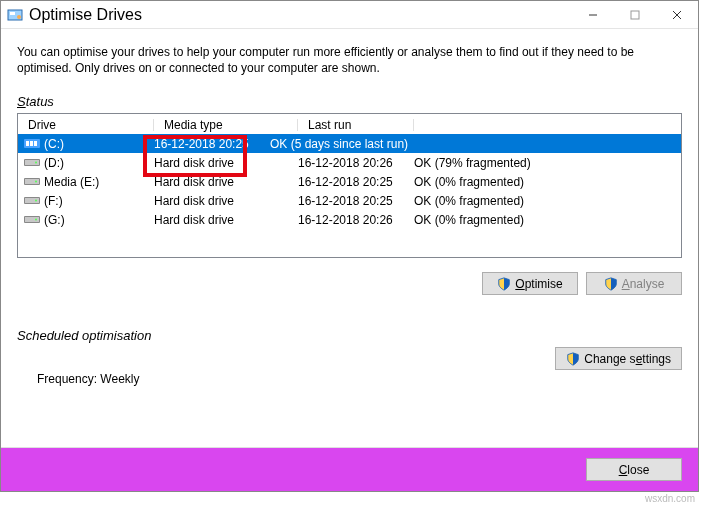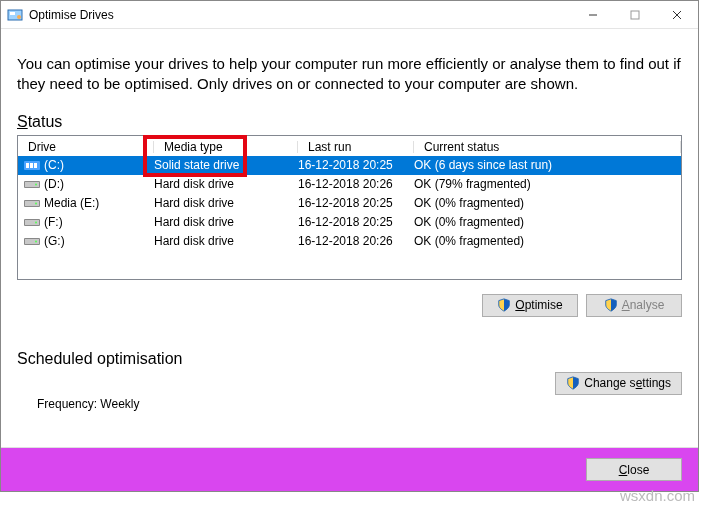--- a/index.html
+++ b/index.html
@@ -1,25 +1,25 @@
 <!DOCTYPE html>
 <html><head>
 <meta charset="utf-8">
 <style>
 * { box-sizing: border-box; font-family: "Segoe UI", Tahoma, sans-serif; }
 body { margin: 0; background: #fff; font-size: 12px; color: #000; width: 701px; height: 506px; overflow: hidden; }
 .window { border: 1px solid #888; width: 699px; height: 492px; position: relative; background: #fff; }
 .titlebar { height: 28px; display: flex; align-items: center; padding: 0 0 0 6px; border-bottom: 1px solid #e5e5e5; }
-.titlebar .title { flex: 1; font-size: 12px; }
+.titlebar .title { flex: 1; font-size: 16px; }
 .app-icon { width: 16px; height: 16px; margin-right: 6px; display: inline-block; }
 .win-btns { display: flex; }
 .win-btn { width: 42px; height: 28px; display: flex; align-items: center; justify-content: center; color: #333; }
 .content { padding: 10px 16px 16px 16px; }
-.desc { font-size: 15px; color: #000; margin: 15px 0 18px 0; line-height: 1.35; }
-.section-label { font-size: 16px; margin-bottom: 4px; display: inline-block; }
+.desc { font-size: 12px; color: #000; margin: 5px 0 18px 0; line-height: 1.35; }
+.section-label { font-size: 13px; margin-bottom: 4px; display: inline-block; font-style: italic; }
 .table-box { border: 1px solid #828790; width: 100%; height: 145px; overflow: hidden; }
 .thead { display: flex; font-size: 12px; color: #000; height: 20px; align-items: flex-end; }
 .thead .th { padding: 2px 10px; position: relative; }
 .thead .th::after { content: ""; position: absolute; right: 0; top: 3px; bottom: 3px; width: 1px; background: #e0e0e0; }
 .th-drive { width: 136px; }
 .th-media { width: 144px; }
 .th-last { width: 116px; }
 .th-status { flex: 1; }
 .row { display: flex; height: 19px; align-items: center; font-size: 12px; padding-left: 6px; }
 .row .cell { white-space: nowrap; overflow: hidden; }
@@ -34,21 +34,21 @@
 .winbtn { min-width: 96px; height: 23px; border: 1px solid #adadad; background: #e1e1e1; font-size: 12px; display: flex; align-items: center; justify-content: center; padding: 0 10px; cursor: default; }
 .winbtn.wide { min-width: 120px; }
 .winbtn.disabled { color: #838383; }
 .shield { width: 14px; height: 14px; margin-right: 4px; }
 .sched-section { margin-top: 33px; }
 .sched-body { padding: 5px 0 0 20px; position: relative; }
 .sched-body .winbtn { position: absolute; right: 0; top: 0; }
 .sched-on { font-size: 12px; font-weight: bold; margin-bottom: 6px; text-align: right; }
 .sched-line { font-size: 12px; margin-bottom: 6px; }
 .bottom-bar { position: absolute; bottom: 0; left: 0; right: 0; height: 44px; background: #d946ef; border-top: 1px solid #dfdfdf; display: flex; align-items: center; justify-content: flex-end; padding-right: 16px; }
-.watermark { position: absolute; bottom: 2px; right: 6px; font-size: 15px; color: #bbb; }
+.watermark { position: absolute; bottom: 2px; right: 6px; font-size: 10px; color: #bbb; }
 .uS { text-decoration: underline; }
 </style>
 </head>
 <body>
 
 <div class="window">
 
   <div class="titlebar">
     <span class="app-icon">
       <svg viewBox="0 0 16 16">
@@ -80,36 +80,34 @@
 
   <div class="content">
     <div class="desc">You can optimise your drives to help your computer run more efficiently or analyse them to find out if they need to be optimised. Only drives on or connected to your computer are shown.</div>
 
     <span class="section-label"><span class="uS">S</span>tatus</span>
     <div class="table-box">
       <div class="thead">
         <div class="th th-drive">Drive</div>
         <div class="th th-media">Media type</div>
         <div class="th th-last">Last run</div>
-        <div class="th th-status">Current status</div>
       </div>
       <div id="rows">
           <div class="row selected">
             <div class="cell cell-drive">
               <span class="drive-icon"><svg viewBox="0 0 16 13">
                   <rect x="0" y="2" width="16" height="9" fill="#4aa3ff" rx="1"></rect>
                   <rect x="2" y="4" width="3" height="5" fill="#fff"></rect>
                   <rect x="6" y="4" width="3" height="5" fill="#fff"></rect>
                   <rect x="10" y="4" width="3" height="5" fill="#fff"></rect>
                 </svg></span>
               <span>(C:)</span>
             </div>
-            <div class="cell cell-media">Solid state drive</div>
             <div class="cell cell-last">16-12-2018 20:25</div>
-            <div class="cell cell-status">OK (6 days since last run)</div>
+            <div class="cell cell-status">OK (5 days since last run)</div>
           </div>
           <div class="row">
             <div class="cell cell-drive">
               <span class="drive-icon"><svg viewBox="0 0 16 13">
                   <rect x="0" y="3" width="16" height="7" fill="#888" rx="1"></rect>
                   <rect x="1" y="4" width="14" height="5" fill="#c8c8c8"></rect>
                   <circle cx="12" cy="6.5" r="1" fill="#5f5"></circle>
                 </svg></span>
               <span>(D:)</span>
             </div>

